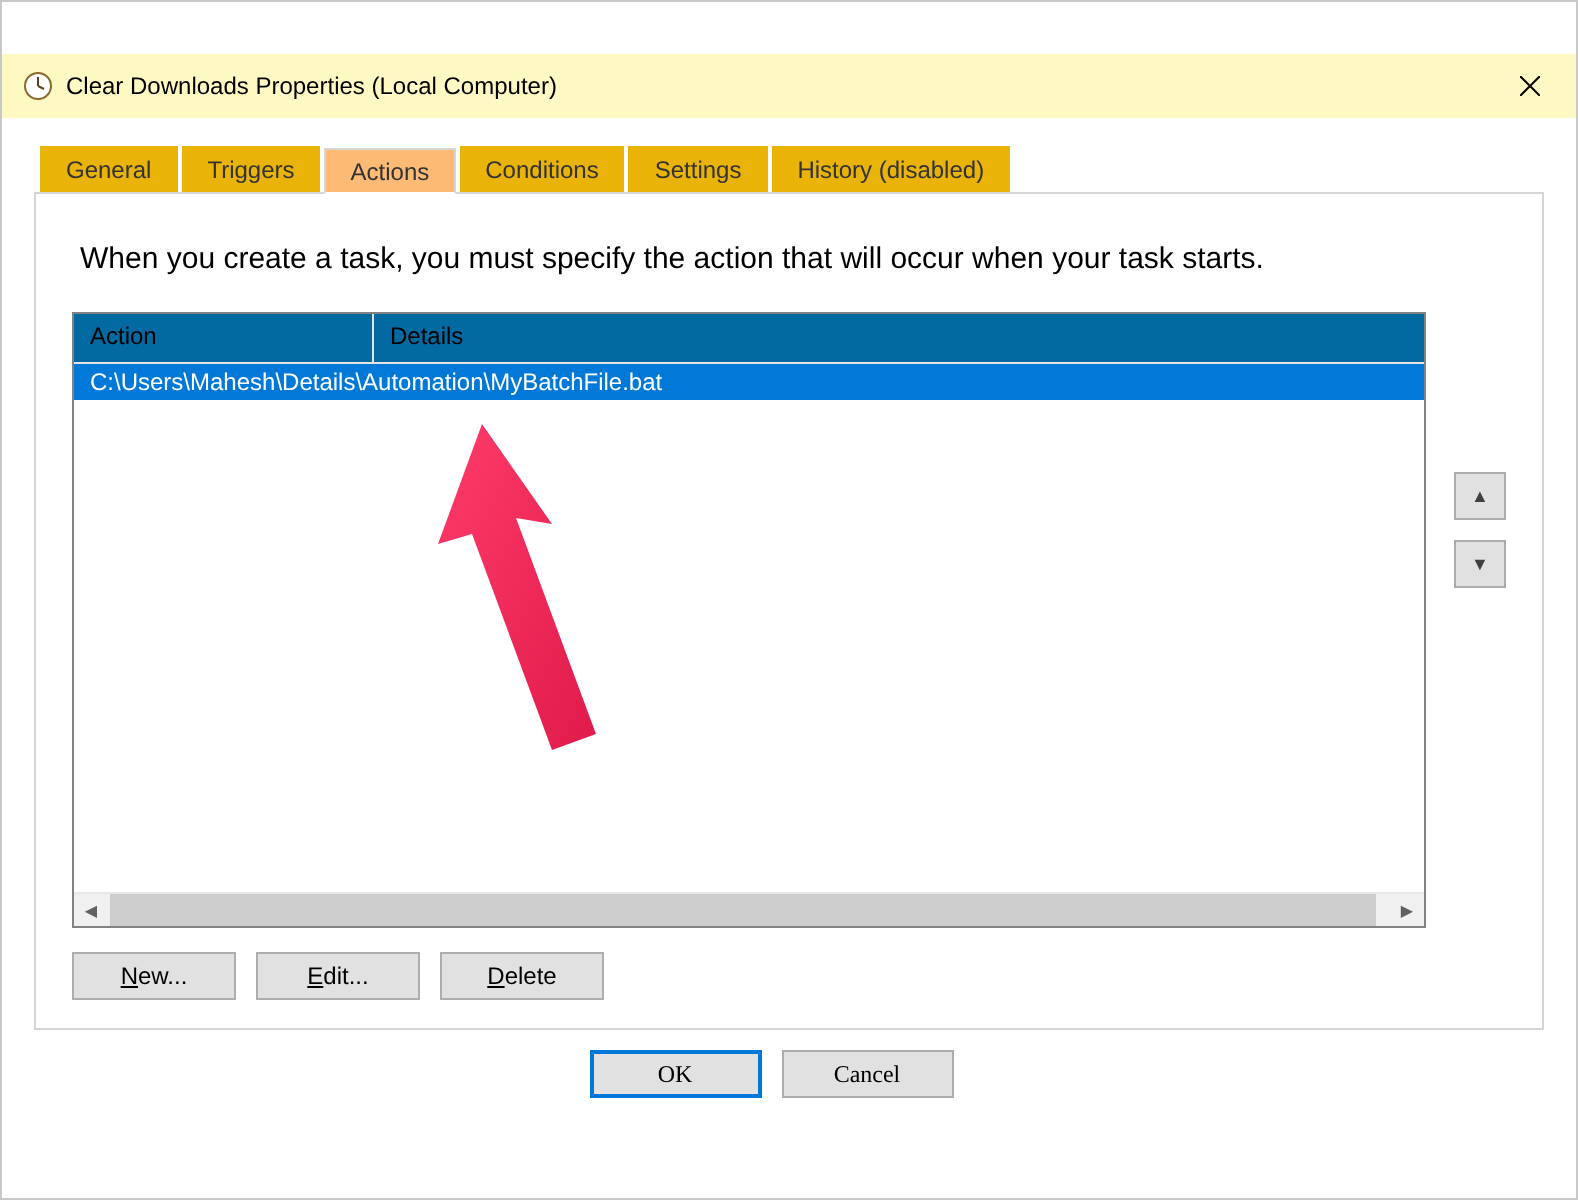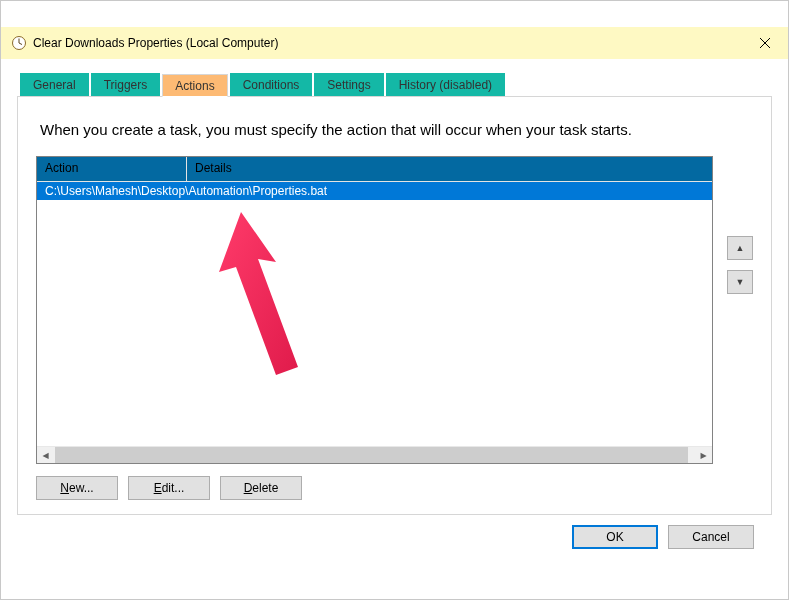--- a/index.html
+++ b/index.html
@@ -50,21 +50,21 @@
     background: #fff;
     padding: 4px 12px 5px 12px;
     margin-right: 2px;
     font-size: 12px;
     position: relative;
     top: 1px;
     color: #333;
     height: 23px;
   }
   .tab.inactive {
-    background: #14b8a6;
+    background: #eab308;
     border-color: transparent;
     color: #333;
     top: 0;
   }
   .tab.active {
     background: #fdba74;
     border-bottom: 1px solid #fff;
     top: 1px;
   }
   .tabbody {
@@ -153,22 +153,23 @@
     padding: 0 10px;
   }
   .btn.default {
     border: 1px solid #0078d7;
     box-shadow: inset 0 0 0 1px #0078d7;
   }
   .btn .accel { text-decoration: underline; }
 
   
   .dlgbottom {
-    display:flex; justify-content:flex-end; gap: 10px;
+    display:flex; justify-content:center; gap: 10px;
     padding: 10px 18px 0 0;
+    font-family: Liberation Serif, serif;
   }
   .dlgbottom .btn { min-width: 86px; }
 
   
   .arrow-overlay {
     position: absolute;
     top: 185px;
     left: 205px;
     pointer-events: none;
   }
@@ -210,21 +211,21 @@
     <div class="intro">When you create a task, you must specify the action that will occur when your task starts.</div>
 
     <div class="listwrap">
       <div class="listview">
         <div class="lv-header">
           <div class="col-action">Action</div>
           <div class="col-details">Details</div>
         </div>
         <div class="lv-rows">
           <div class="lv-row selected">
-            <div class="col-details">C:\Users\Mahesh\Desktop\Automation\Properties.bat</div>
+            <div class="col-details">C:\Users\Mahesh\Details\Automation\MyBatchFile.bat</div>
           </div>
         </div>
         <div class="lv-scroll">
           <div class="sb-btn">
                 <span style="font-size:8px;color:#606060;">◀</span>
               </div>
           <div class="sb-track">
                 <div class="sb-thumb"></div>
               </div>
           <div class="sb-btn">

